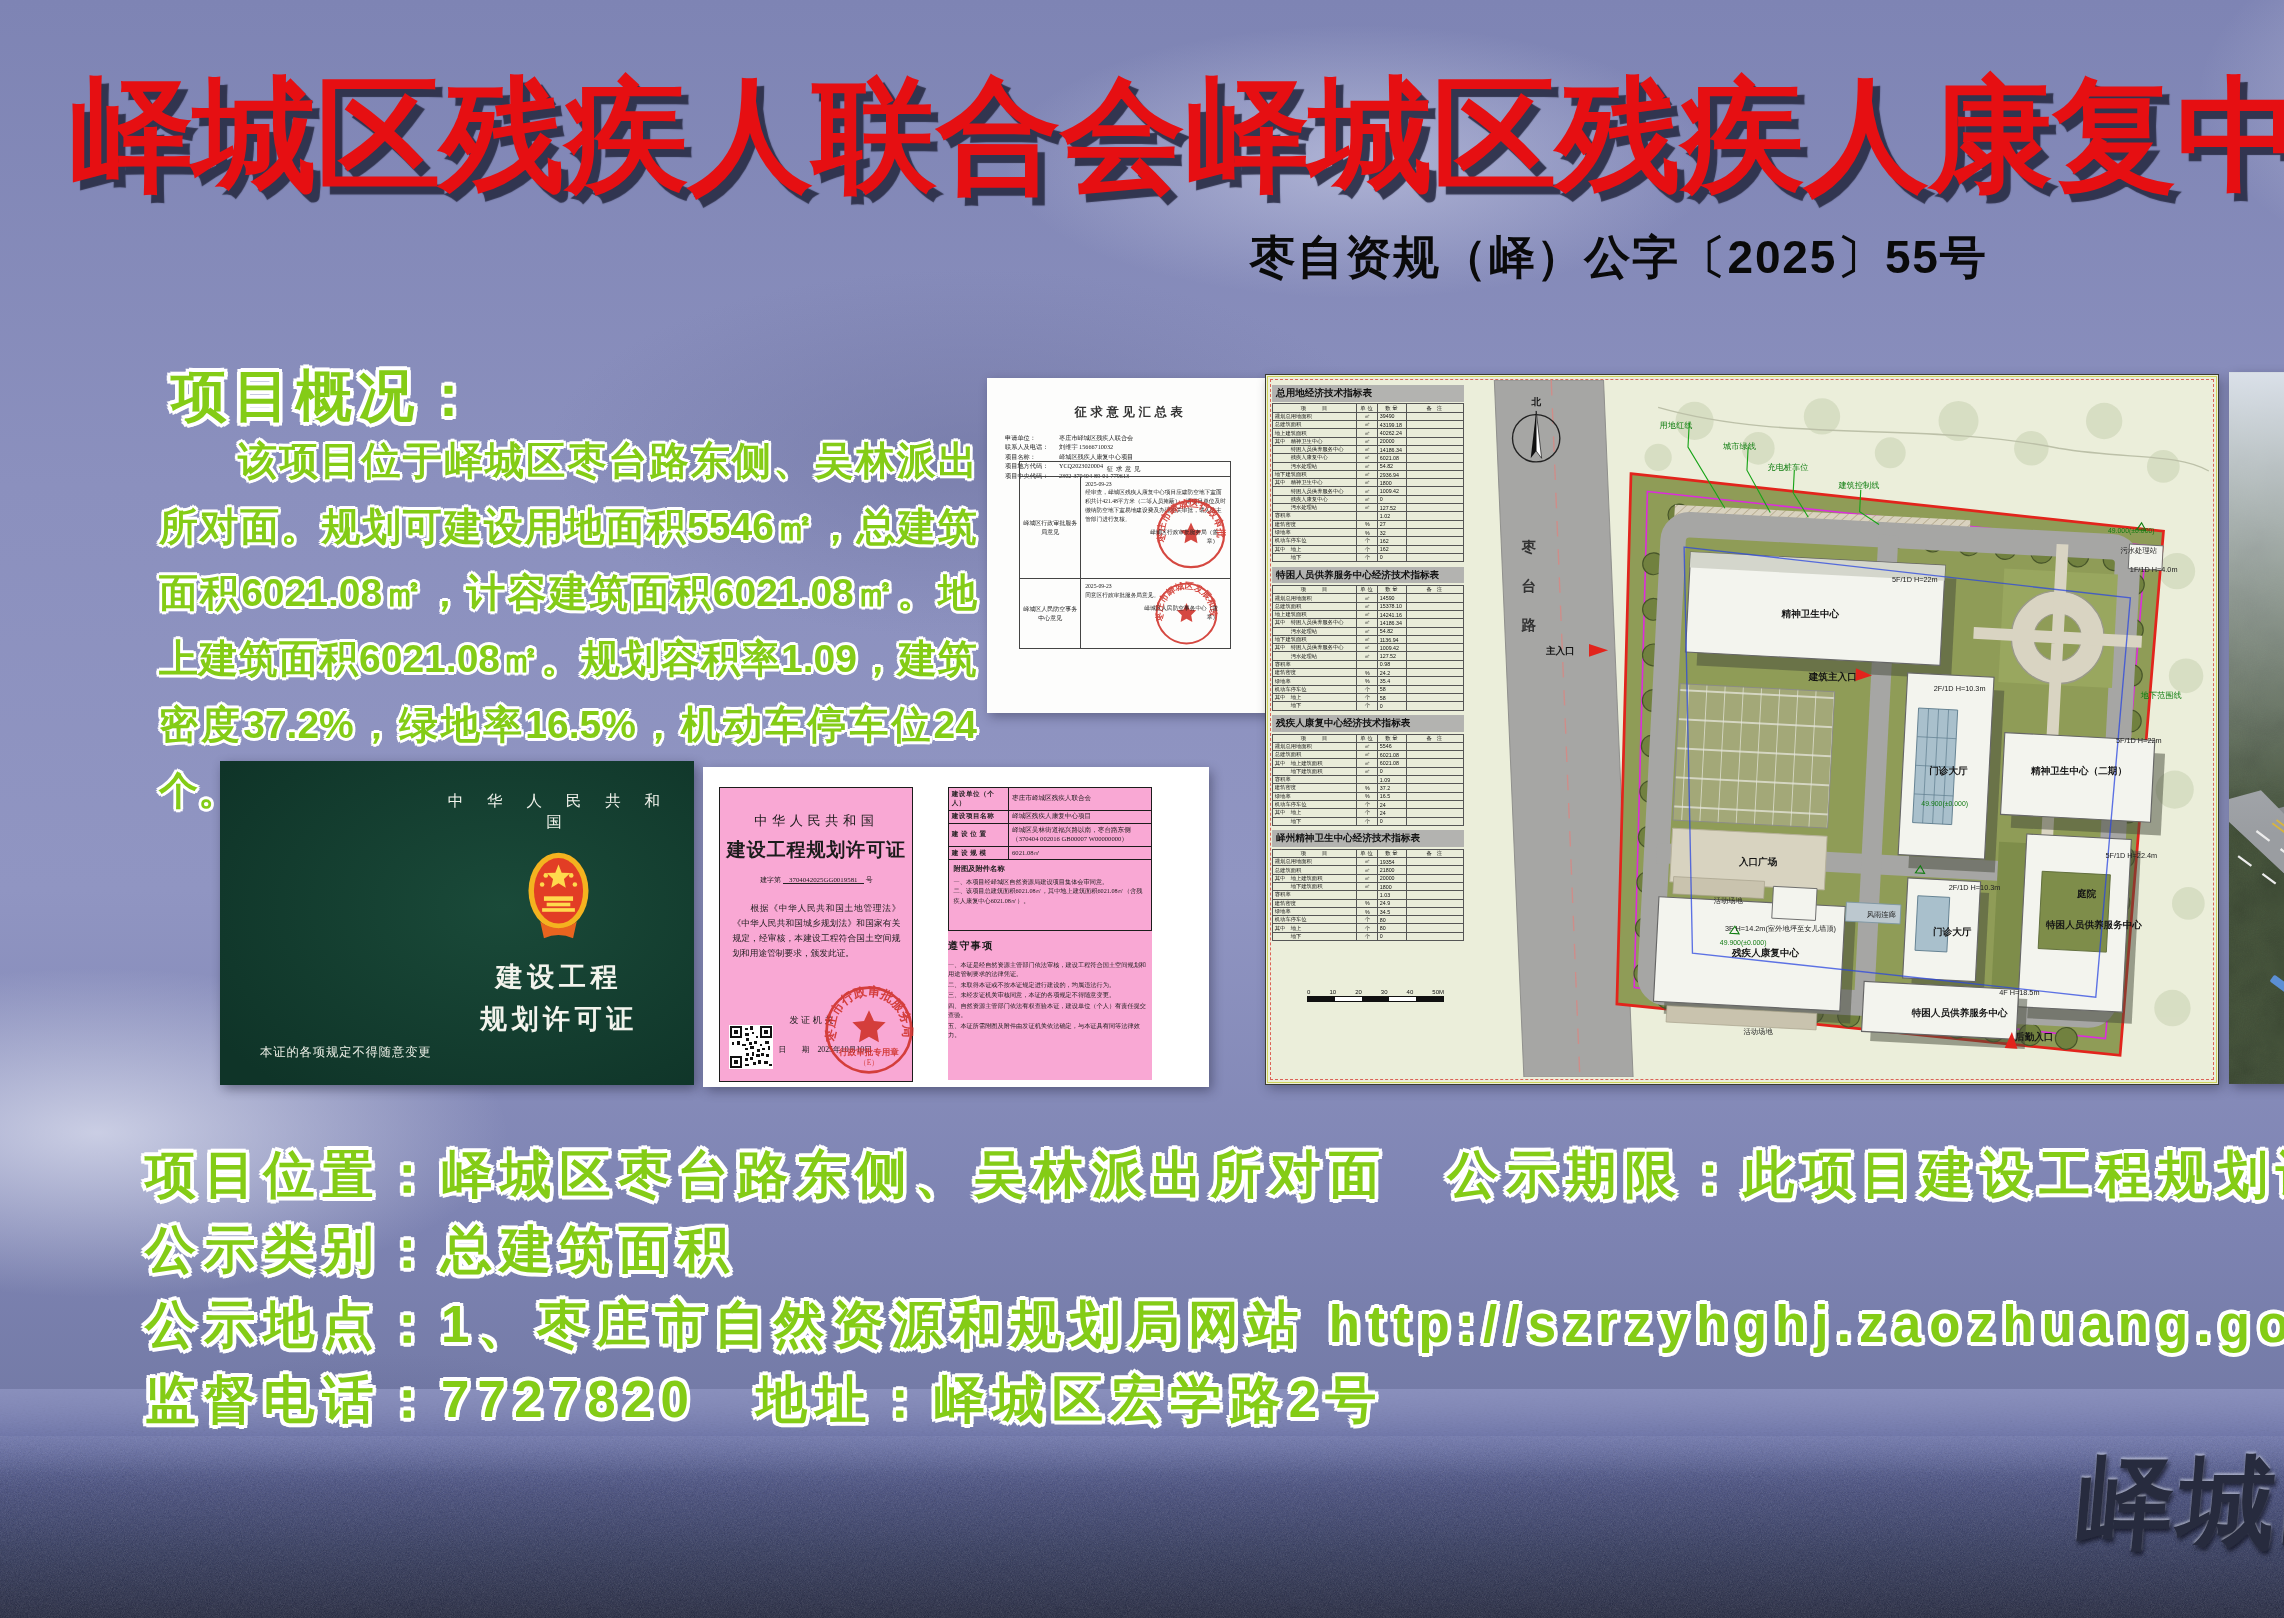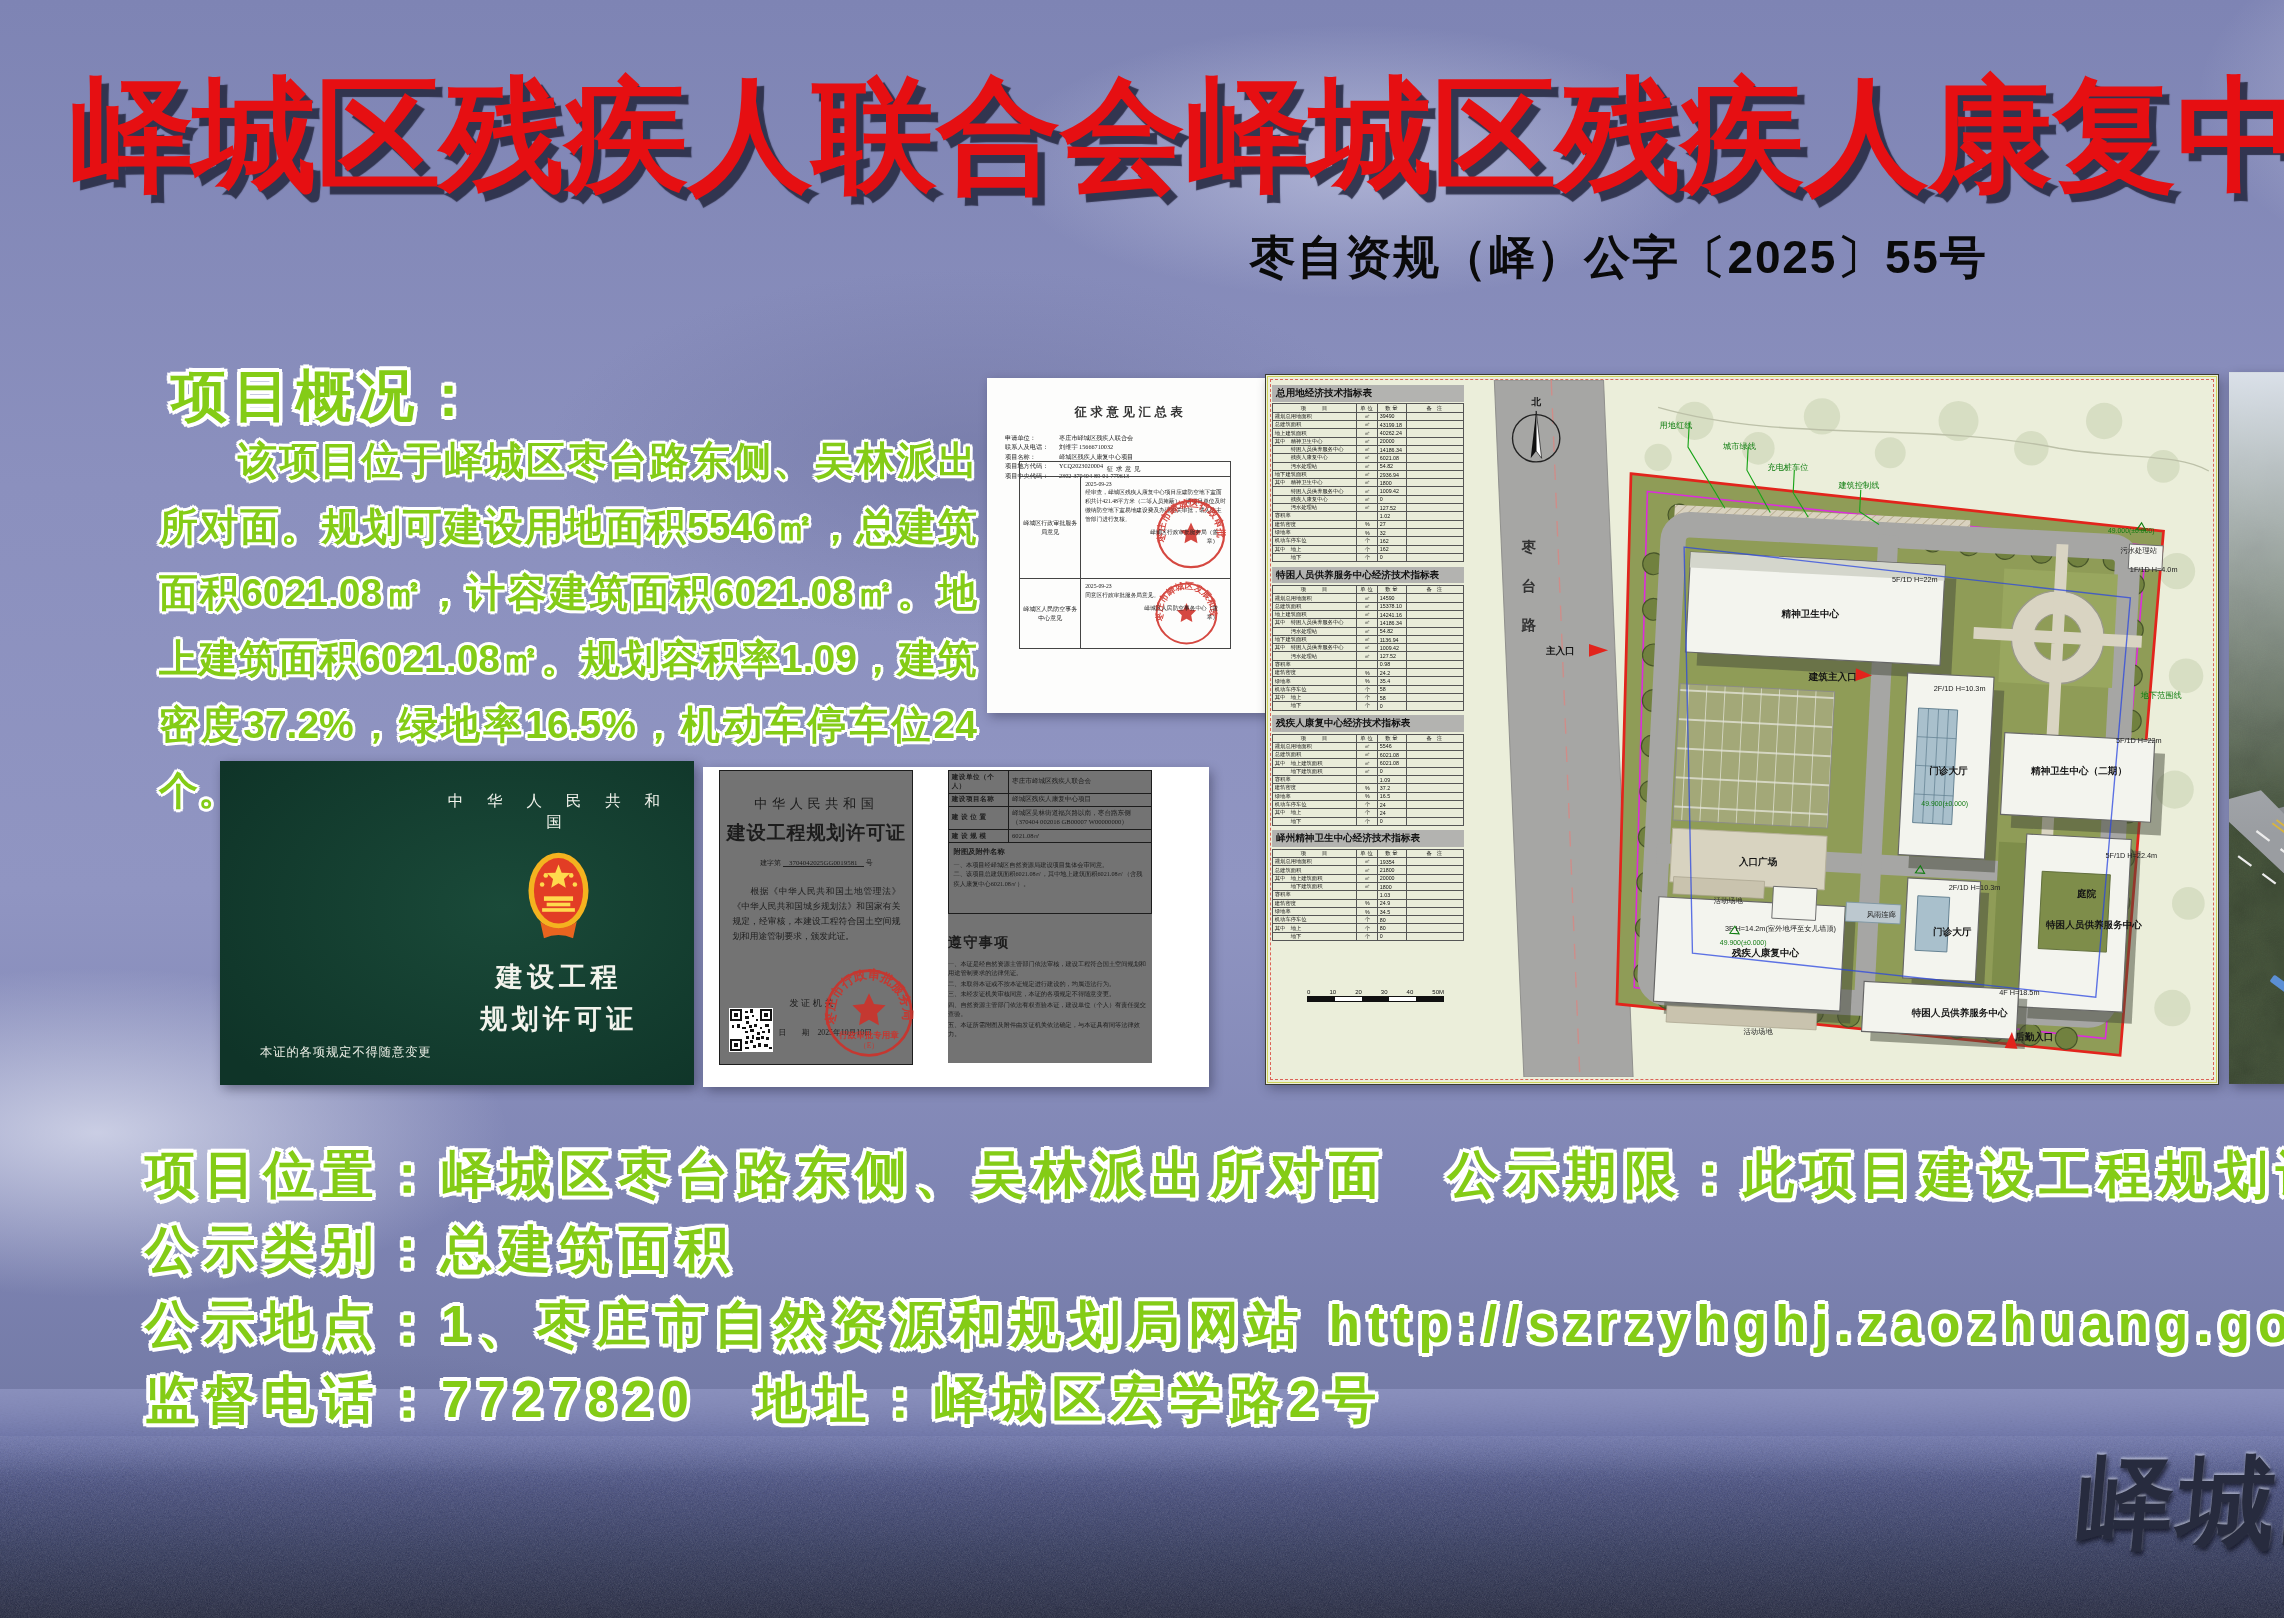--- a/index.html
+++ b/index.html
@@ -51,39 +51,39 @@
   .gc-inner{position:absolute;left:45%;width:53%;top:0;height:100%;text-align:center;color:#f2f3ec;}
   .gc-country{margin-top:30px;font-size:15.5px;letter-spacing:10px;font-family:"Liberation Serif","DejaVu Serif",serif;}
   .gc-emblem{margin-top:16.4px;}
   .gc-title{margin-top:13.7px;font-size:27px;font-weight:bold;letter-spacing:4.6px;line-height:42px;
     font-family:"Liberation Serif","DejaVu Serif",serif;}
   .gc-foot{position:absolute;left:40px;bottom:24px;font-size:12.3px;color:#eef0e8;letter-spacing:0.9px;
     font-family:"Liberation Serif","DejaVu Serif",serif;}
   
   .wcert{position:absolute;left:703px;top:767px;width:506px;height:320px;background:#fff;
     box-shadow:2.7px 3.7px 11px rgba(15,15,35,.4);font-family:"Liberation Serif","DejaVu Serif",serif;color:#1c1c1c;}
-  .wc-page{position:absolute;top:3px;height:293px;border:0.9px solid #1c1c1c;background:#737373;}
+  .wc-page{position:absolute;top:20px;height:293px;border:0.9px solid #1c1c1c;background:#f9a8d4;}
   .wc-left{left:16.4px;width:192px;}
   .wc-right{left:245px;width:204px;border:none;}
   .wcl-country{margin-top:24px;text-align:center;font-size:13.2px;letter-spacing:4.6px;}
   .wcl-title{margin-top:7.3px;text-align:center;font-size:19px;font-weight:bold;letter-spacing:0.9px;}
   .wcl-no{margin-top:12px;text-align:center;font-size:6.9px;}
   .wcl-no .num{border-bottom:0.5px solid #222;padding:0 6.4px;}
   .wcl-body{margin:15.5px 12px 0 12px;font-size:8.7px;line-height:15px;text-align:justify;text-indent:18px;}
   .wcl-qr{position:absolute;left:9px;bottom:12px;}
   .wcl-issuer{position:absolute;left:69px;bottom:54px;font-size:9px;letter-spacing:2.7px;}
   .wcl-date{position:absolute;left:58px;bottom:26.5px;font-size:7.8px;}
   .wc-table{width:100%;border-collapse:collapse;border:0.9px solid #1c1c1c;}
   .wc-table td{border:0.7px solid #1c1c1c;font-size:6.6px;padding:1.8px 2.7px;}
   .wc-lbl{width:54px;font-weight:bold;letter-spacing:0.5px;}
   .wc-attach{border:0.9px solid #1c1c1c;border-top:none;padding:3.7px 4.6px 6.4px 4.6px;min-height:60px;}
   .wc-attach-h{font-size:7.3px;font-weight:bold;margin-bottom:2.7px;}
   .wc-attach li{font-size:6.2px;line-height:9.6px;list-style:none;}
   .wc-attach ul{margin:0;padding:0;}
-  .wc-rules-h{margin-top:20px;font-size:14px;font-weight:bold;letter-spacing:1.4px;}
+  .wc-rules-h{margin-top:8px;font-size:10px;font-weight:bold;letter-spacing:1.4px;}
   .wc-rules{margin:6.4px 0 0 0;padding:0;}
   .wc-rules li{font-size:6.2px;line-height:9px;list-style:none;margin-bottom:1.8px;}
   
   .splan{position:absolute;left:1265px;top:374px;width:952px;height:709px;background:#ebeeda;
     border:1.4px solid #3a3a33;box-shadow:2.7px 3.7px 11px rgba(15,15,35,.35);}
   .sp-yellow{position:absolute;inset:1.4px;border:1.4px solid #cdd25a;pointer-events:none;}
   .sp-red{position:absolute;inset:3.7px;border:1.8px dashed #d8342a;opacity:.75;pointer-events:none;}
   .sp-tables{position:absolute;left:6.4px;top:5.5px;width:192px;}
   .sp-ttl{background:#b3b3b0;color:#111;font-weight:bold;font-size:9.6px;padding:1.8px 3.7px;margin-top:4.6px;}
   .sp-tbl{width:100%;border-collapse:collapse;background:#e9ecd9;margin-top:1.8px;}

